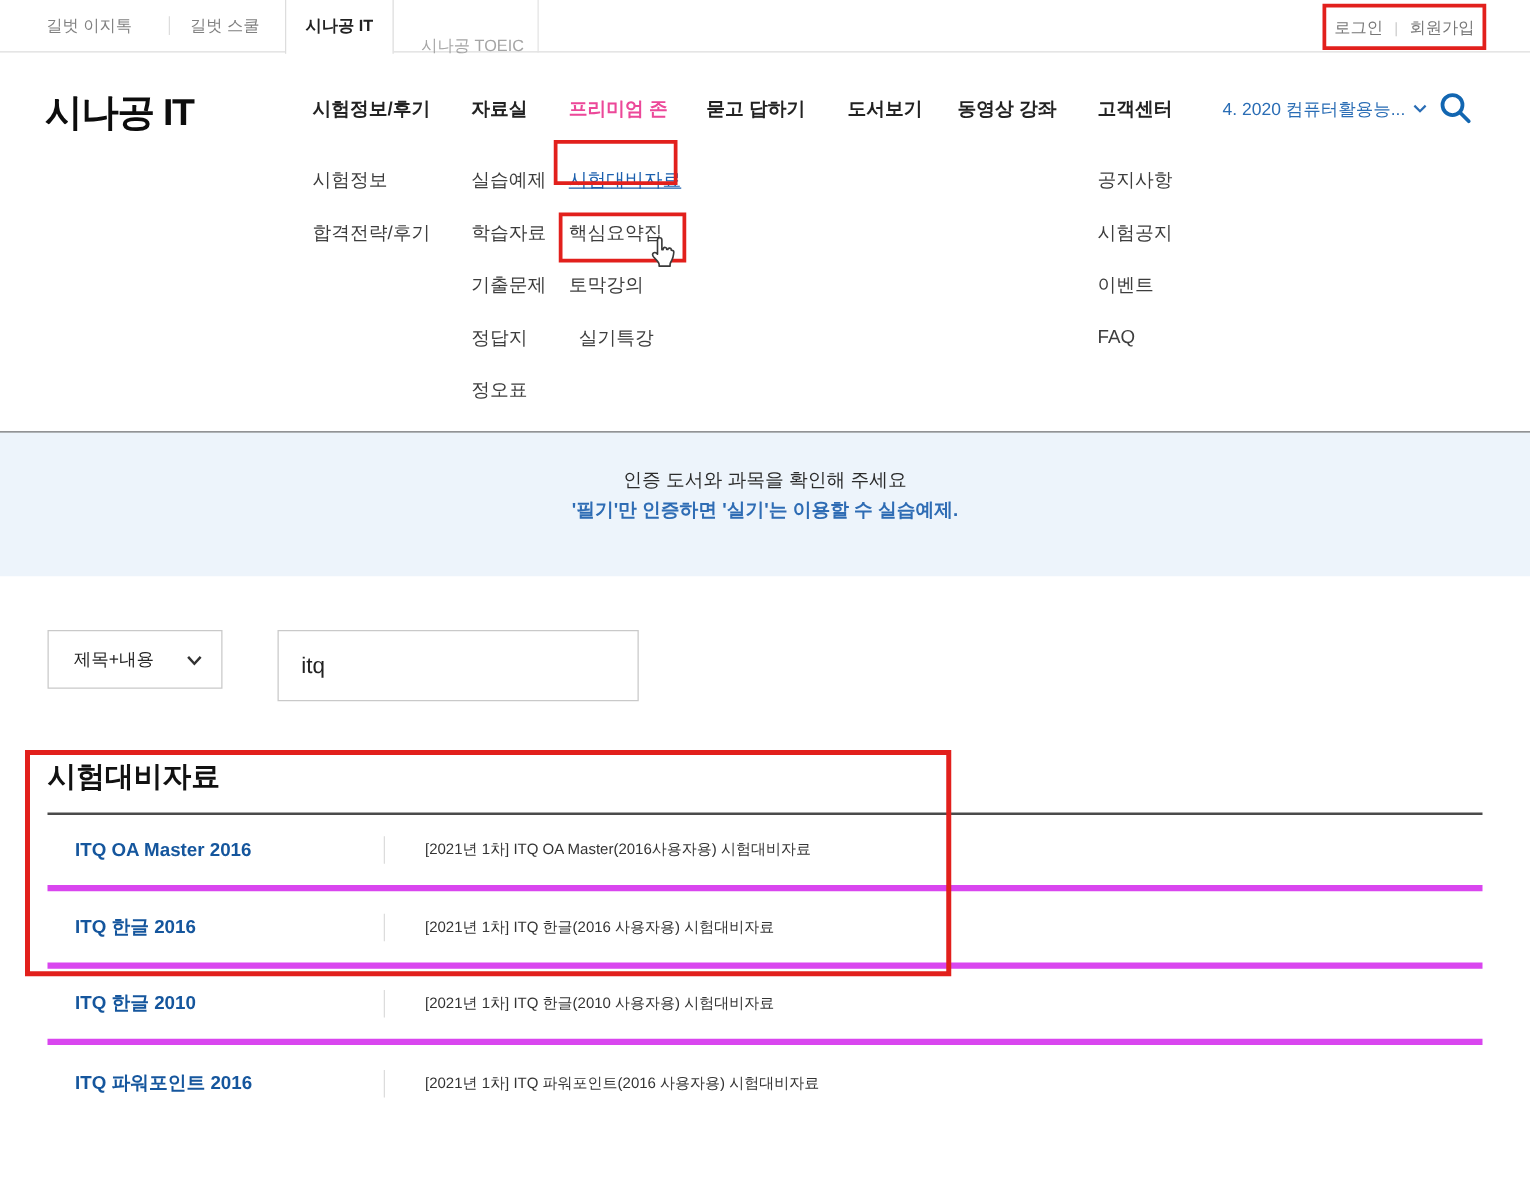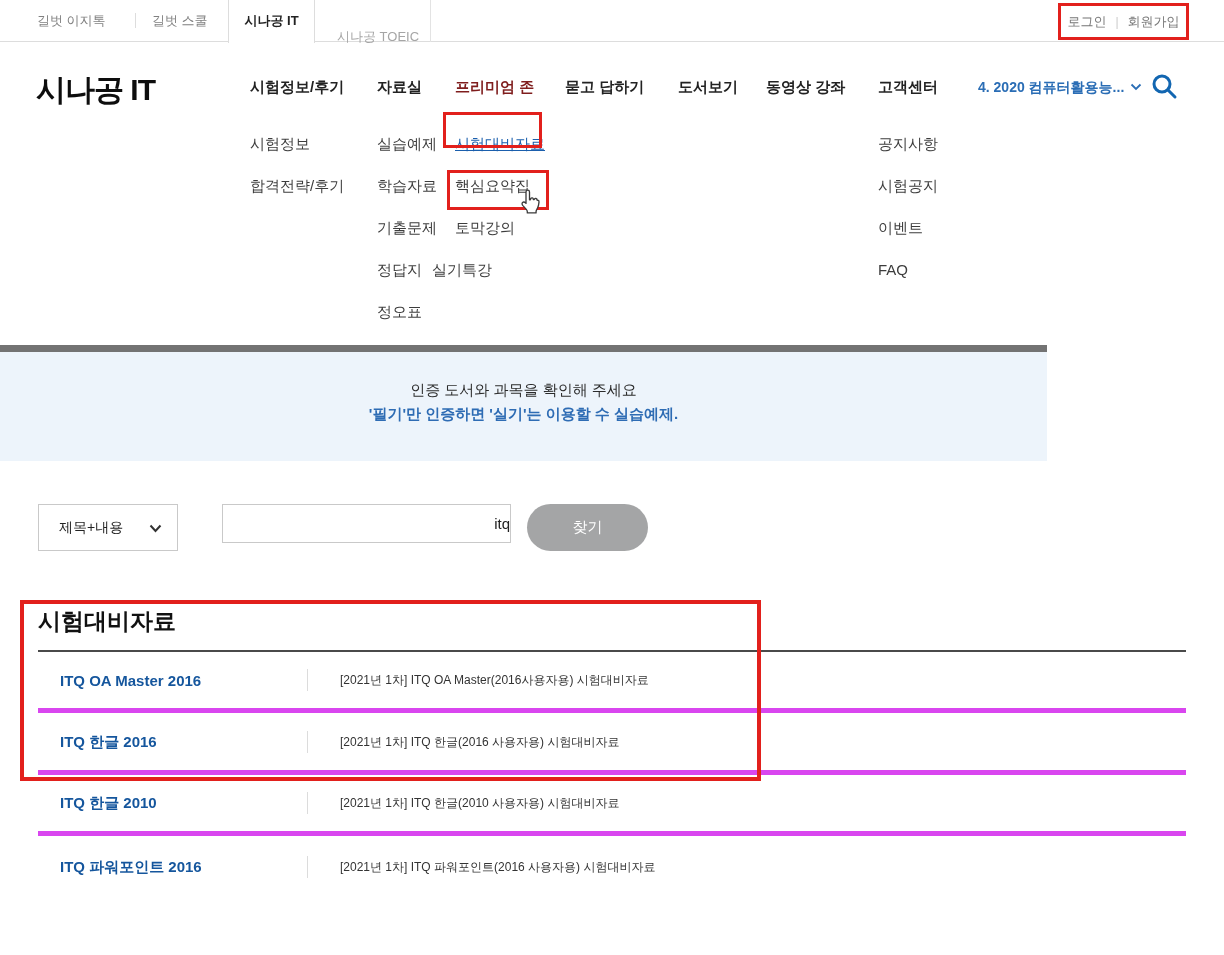--- a/index.html
+++ b/index.html
@@ -16,44 +16,44 @@
                background:#fff; border-left:1px solid #ddd; border-right:1px solid #ddd; font-size:13px; font-weight:bold; color:#222; z-index:6; cursor:pointer; }
   .tb-border-r { position:absolute; top:0; width:1px; height:42px; background:#e3e3e3; }
   .login-box { position:absolute; left:1058px; top:3px; width:131px; height:37px; border:3px solid #e2201c; display:flex; align-items:center; justify-content:center; gap:9px; font-size:13px; color:#777; }
   .login-box .lg-sep { color:#ccc; font-size:12px; }
   .login-box span { cursor:pointer; }
 
   
   .header { position:absolute; left:0; top:42px; width:1224px; height:303px; background:#fff; }
   .logo { position:absolute; left:36px; top:28px; font-size:30px; font-weight:800; letter-spacing:-1px; color:#0d0d0d; cursor:pointer; }
   .nav-item { position:absolute; top:36px; font-size:15px; font-weight:700; color:#222; white-space:nowrap; cursor:pointer; }
-  .nav-item.blue { color:#7f1d1d; }
-  .book-select { position:absolute; left:978px; top:37px; font-size:14px; font-weight:700; color:#2a6db5; white-space:nowrap; cursor:pointer; }
+  .nav-item.blue { color:#ec4899; }
+  .book-select { position:absolute; left:978px; top:37px; font-size:14px; font-weight:400; color:#2a6db5; white-space:nowrap; cursor:pointer; }
   .book-select svg { margin-left:6px; vertical-align:1px; }
   .nav-search { position:absolute; left:1150px; top:30px; cursor:pointer; }
 
   
   .anno { position:absolute; border:3px solid #e2201c; pointer-events:none; }
 
   
   .mm-item { position:absolute; font-size:15px; color:#3d3d3d; white-space:nowrap; cursor:pointer; }
   .mm-item.blue { color:#1b5fad; text-decoration:underline; }
   .cursor-icon { position:absolute; left:519px; top:147px; z-index:7; }
 
   
-  .banner { position:absolute; left:0; top:345px; width:1047px; height:116px; background:#edf4fb; border-top:7px solid #737373; text-align:center; }
+  .banner { position:absolute; left:0; top:345px; width:1224px; height:116px; background:#edf4fb; border-top:1px solid #737373; text-align:center; }
   .banner-l1 { position:absolute; left:0; top:29px; width:100%; font-size:15px; color:#2b2b2b; }
   .banner-l2 { position:absolute; left:0; top:53px; width:100%; font-size:15px; font-weight:700; color:#2e6cb4; }
 
   
   .sb-select { position:absolute; left:38px; top:504px; width:140px; height:47px; border:1px solid #c9c9c9; background:#fff;
                font-size:14px; color:#222; line-height:45px; padding-left:20px; cursor:pointer; }
   .sb-select svg { position:absolute; right:15px; top:19px; }
-  .sb-input { position:absolute; left:222px; top:504px; width:289px; height:39px; border:1px solid #c9c9c9; background:#fff;
-              font-size:15px; color:#222; padding-left:18px; font-family:inherit; outline:none;text-align:right; }
+  .sb-input { position:absolute; left:222px; top:504px; width:289px; height:57px; border:1px solid #c9c9c9; background:#fff;
+              font-size:18px; color:#222; padding-left:18px; font-family:inherit; outline:none; }
   .sb-button { position:absolute; left:527px; top:504px; width:121px; height:47px; border:none; border-radius:24px;
                background:#a4a5a6; color:#fff; font-size:15px; font-family:inherit; cursor:pointer; }
 
   
   .board-title { position:absolute; left:38px; top:606px; font-size:23px; font-weight:600; color:#111; }
   .board-hr { position:absolute; left:38px; top:650px; width:1148px; height:2px; background:#4a4a4a; }
   .rows { position:absolute; left:38px; top:652px; width:1148px; }
   .row { position:relative; height:61.4px; border-bottom:5px solid #d946ef; }
   .row:last-child { border-bottom:none; }
   .row-link { position:absolute; left:22px; top:50%; transform:translateY(-50%); font-size:15px; font-weight:700; color:#15569d; text-decoration:none; cursor:pointer; white-space:nowrap; }
@@ -109,21 +109,21 @@
 
     <span class="mm-item" style="left:377px; top:93px">실습예제</span>
     <span class="mm-item" style="left:377px; top:135px">학습자료</span>
     <span class="mm-item" style="left:377px; top:177px">기출문제</span>
     <span class="mm-item" style="left:377px; top:219px">정답지</span>
     <span class="mm-item" style="left:377px; top:261px">정오표</span>
 
     <span class="mm-item blue" style="left:455px; top:93px">시험대비자료</span>
     <span class="mm-item" style="left:455px; top:135px">핵심요약집</span>
     <span class="mm-item" style="left:455px; top:177px">토막강의</span>
-    <span class="mm-item" style="left:432px; top:219px">실기특강</span>
+    <span class="mm-item" style="left:463px; top:219px">실기특강</span>
 
     <span class="mm-item" style="left:878px; top:93px">공지사항</span>
     <span class="mm-item" style="left:878px; top:135px">시험공지</span>
     <span class="mm-item" style="left:878px; top:177px">이벤트</span>
     <span class="mm-item" style="left:878px; top:219px">FAQ</span>
   </div>
 
   <div class="anno" style="left:443px; top:112px; width:99px;  height:36px;"></div>
   <div class="anno" style="left:447px; top:170px; width:102px; height:40px;"></div>
 
@@ -138,21 +138,20 @@
     <div class="banner-l2">'필기'만 인증하면 '실기'는 이용할 수 실습예제.</div>
   </div>
 
   <div class="sb-select">
     <span>제목+내용</span>
     <svg width="13" height="9" viewBox="0 0 13 9">
         <polyline points="1.5,1.5 6.5,7 11.5,1.5" fill="none" stroke="#333" stroke-width="2"></polyline>
       </svg>
   </div>
   <input class="sb-input" type="text" value="itq" style="">
-  <button class="sb-button">찾기</button>
 
   <div class="anno board-anno"></div>
   <div class="board-title">시험대비자료</div>
   <div class="board-hr"></div>
 
   <div class="rows">
     <div class="row">
       <a class="row-link">ITQ OA Master 2016</a>
       <span class="row-div"></span>
       <span class="row-desc">[2021년 1차] ITQ OA Master(2016사용자용) 시험대비자료</span>

